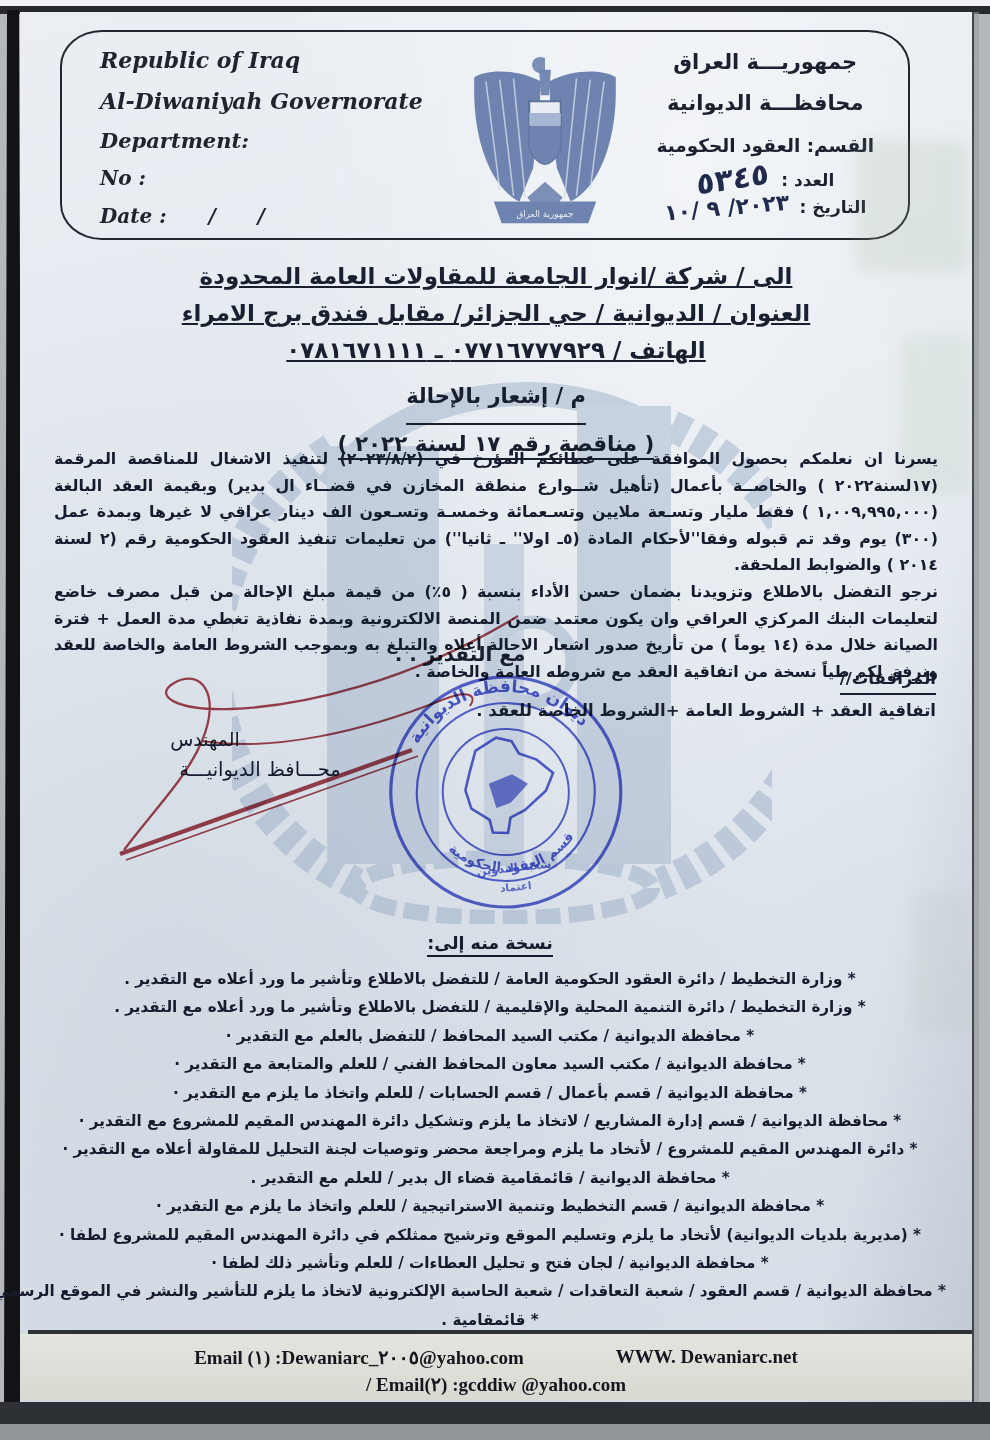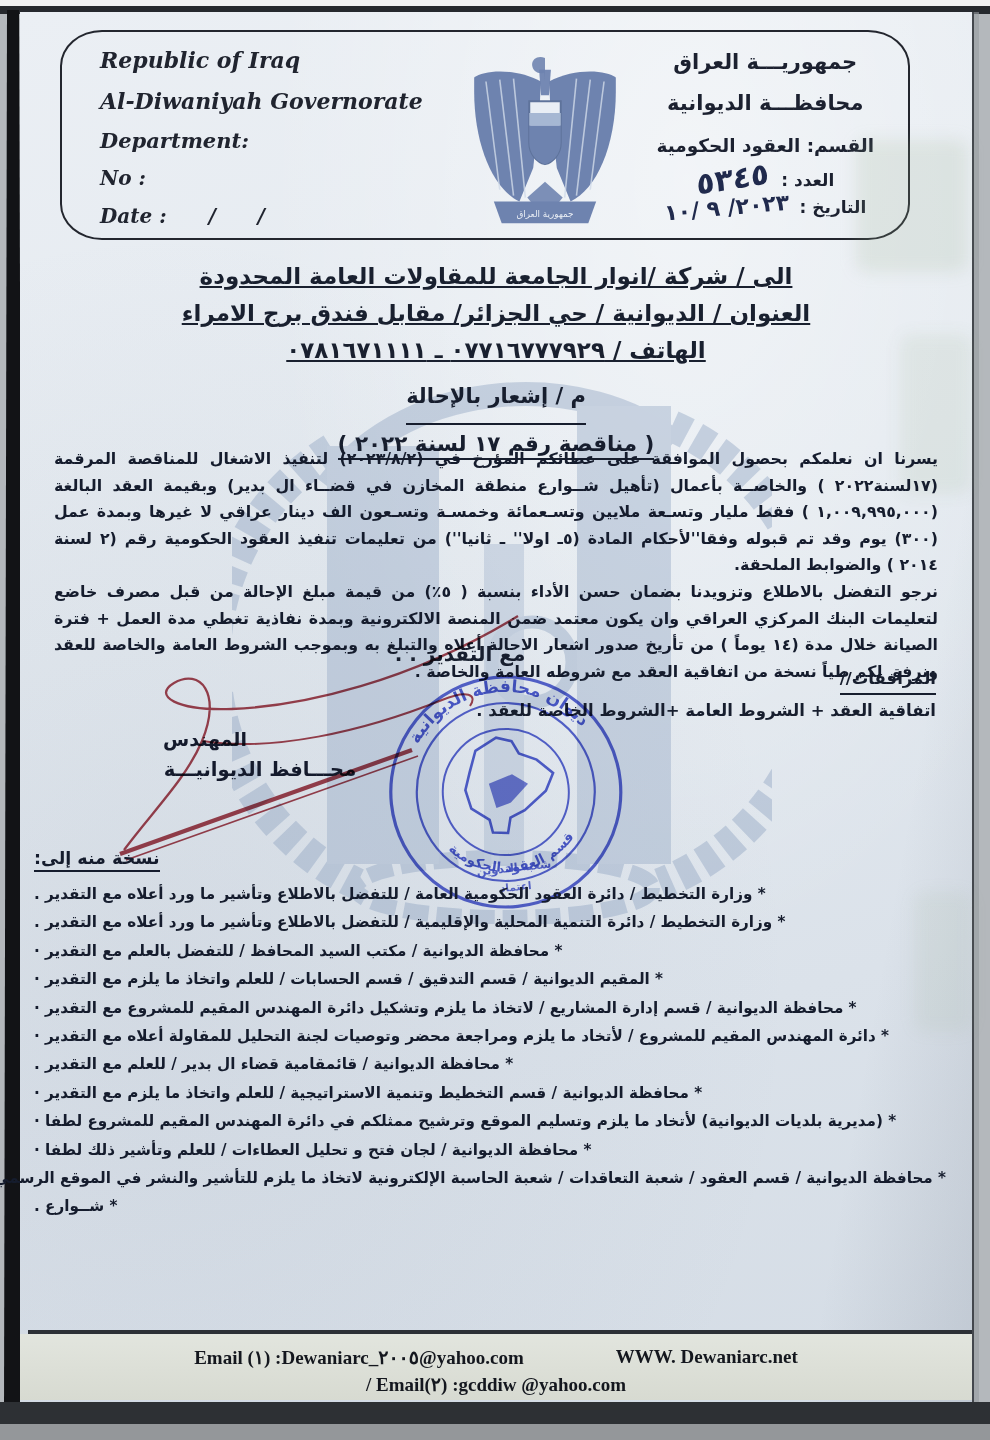--- a/index.html
+++ b/index.html
@@ -68,30 +68,30 @@
   .body-block p{margin:0;}
 
   .closing{position:absolute;top:630px;left:330px;width:220px;text-align:center;direction:rtl;
     font-size:20px;font-weight:700;color:#171e2e;}
 
   .attachments{position:absolute;top:654px;right:36px;direction:rtl;text-align:right;
     font-weight:700;color:#171e2e;font-size:16.5px;line-height:25px;}
   .att-title{display:inline-block;border-bottom:2px solid #171e2e;padding-bottom:2px;margin-bottom:3px;}
 
   .signature{position:absolute;top:716px;left:84px;width:312px;direction:rtl;text-align:center;
-    font-weight:700;color:#141a2c;}
+    font-weight:400;color:#141a2c;}
   .sig-title{font-size:19px;margin-bottom:8px;margin-left:-110px;}
   .sig-name{font-size:19px;margin-bottom:10px;white-space:nowrap;}
   .sig-role{font-size:19.5px;letter-spacing:1px;}
 
   .stamp{position:absolute;left:340px;top:648px;width:292px;height:268px;
     transform:rotate(-6deg);mix-blend-mode:multiply;opacity:.92;}
   .sig-red{position:absolute;left:60px;top:588px;width:480px;height:292px;mix-blend-mode:multiply;}
 
-  .copies{position:absolute;top:836px;left:14px;right:26px;direction:rtl;text-align:left;color:#151c2d;}
+  .copies{position:absolute;top:921px;left:14px;right:26px;direction:rtl;text-align:center;color:#151c2d;}
   .copies-title{display:inline-block;font-size:17.5px;font-weight:700;
     border-bottom:2.2px solid #151c2d;padding-bottom:2px;margin-bottom:8px;}
   .copy-item{font-size:15.2px;font-weight:700;line-height:28.4px;white-space:nowrap;}
 
   .footer-rule{position:absolute;left:8px;right:0;top:1318px;height:3.5px;background:#2c3037;}
   .footer{position:absolute;left:0;right:0;top:1322px;height:66px;
     background:linear-gradient(#e2e5de,#d7dad1);
     font-family:"Liberation Serif","DejaVu Serif",serif;font-weight:700;color:#14171e;}
   .f-line1{display:flex;justify-content:center;gap:92px;font-size:19px;margin-top:12px;}
   .f-line2{text-align:center;font-size:19px;margin-top:4px;}
@@ -240,29 +240,30 @@
         <path d="M 122,141 C 192,152 282,132 362,100 C 387,90 398,94 390,106" stroke-width="2"></path>
       </g>
     </svg>
   </div>
 
   <div class="copies" dir="rtl">
     <div><span class="copies-title">نسخة منه إلى:</span></div>
     <div class="copy-item">* وزارة التخطيط / دائرة العقود الحكومية  العامة / للتفضل بالاطلاع وتأشير ما ورد أعلاه مع التقدير .</div>
     <div class="copy-item">* وزارة التخطيط / دائرة التنمية المحلية والإقليمية / للتفضل بالاطلاع وتأشير ما ورد أعلاه مع التقدير .</div>
     <div class="copy-item">* محافظة الديوانية / مكتب السيد المحافظ / للتفضل بالعلم مع التقدير ·</div>
-    <div class="copy-item">* المقيم الديوانية / قسم التدقيق /  قسم الحسابات / للعلم واتخاذ ما يلزم مع التقدير ·</div>
+    <div class="copy-item">* محافظة الديوانية / مكتب السيد معاون المحافظ الفني / للعلم والمتابعة مع التقدير ·</div>
+    <div class="copy-item">* محافظة الديوانية / قسم بأعمال /  قسم الحسابات / للعلم واتخاذ ما يلزم مع التقدير ·</div>
     <div class="copy-item">* محافظة الديوانية / قسم  إدارة المشاريع / لاتخاذ ما يلزم وتشكيل دائرة المهندس المقيم للمشروع مع التقدير ·</div>
     <div class="copy-item">* دائرة المهندس المقيم للمشروع / لأتخاد ما يلزم ومراجعة محضر وتوصيات لجنة التحليل للمقاولة أعلاه مع التقدير ·</div>
     <div class="copy-item">* محافظة الديوانية / قائمقامية قضاء ال بدير / للعلم مع التقدير .</div>
     <div class="copy-item">* محافظة الديوانية / قسم التخطيط وتنمية الاستراتيجية / للعلم واتخاذ ما يلزم  مع التقدير ·</div>
     <div class="copy-item">* (مديرية بلديات الديوانية) لأتخاد ما يلزم وتسليم الموقع وترشيح ممثلكم في دائرة المهندس المقيم للمشروع لطفا ·</div>
     <div class="copy-item">* محافظة الديوانية / لجان فتح و تحليل العطاءات / للعلم وتأشير ذلك  لطفا ·</div>
     <div class="copy-item">* محافظة الديوانية / قسم العقود / شعبة التعاقدات / شعبة  الحاسبة الإلكترونية لاتخاذ ما يلزم للتأشير والنشر في الموقع الرسمي للدائرة  لطفا .</div>
-    <div class="copy-item">* شــوارع .</div>
+    <div class="copy-item">* قائمقامية .</div>
   </div>
 
   <div class="footer-rule"></div>
   <div class="footer">
     <div class="f-line1">
       <span>Email  (١) :Dewaniarc_٢٠٠٥@yahoo.com</span>
       <span>WWW. Dewaniarc.net</span>
     </div>
     <div class="f-line2">/    Email(٢) :gcddiw @yahoo.com</div>
   </div>

